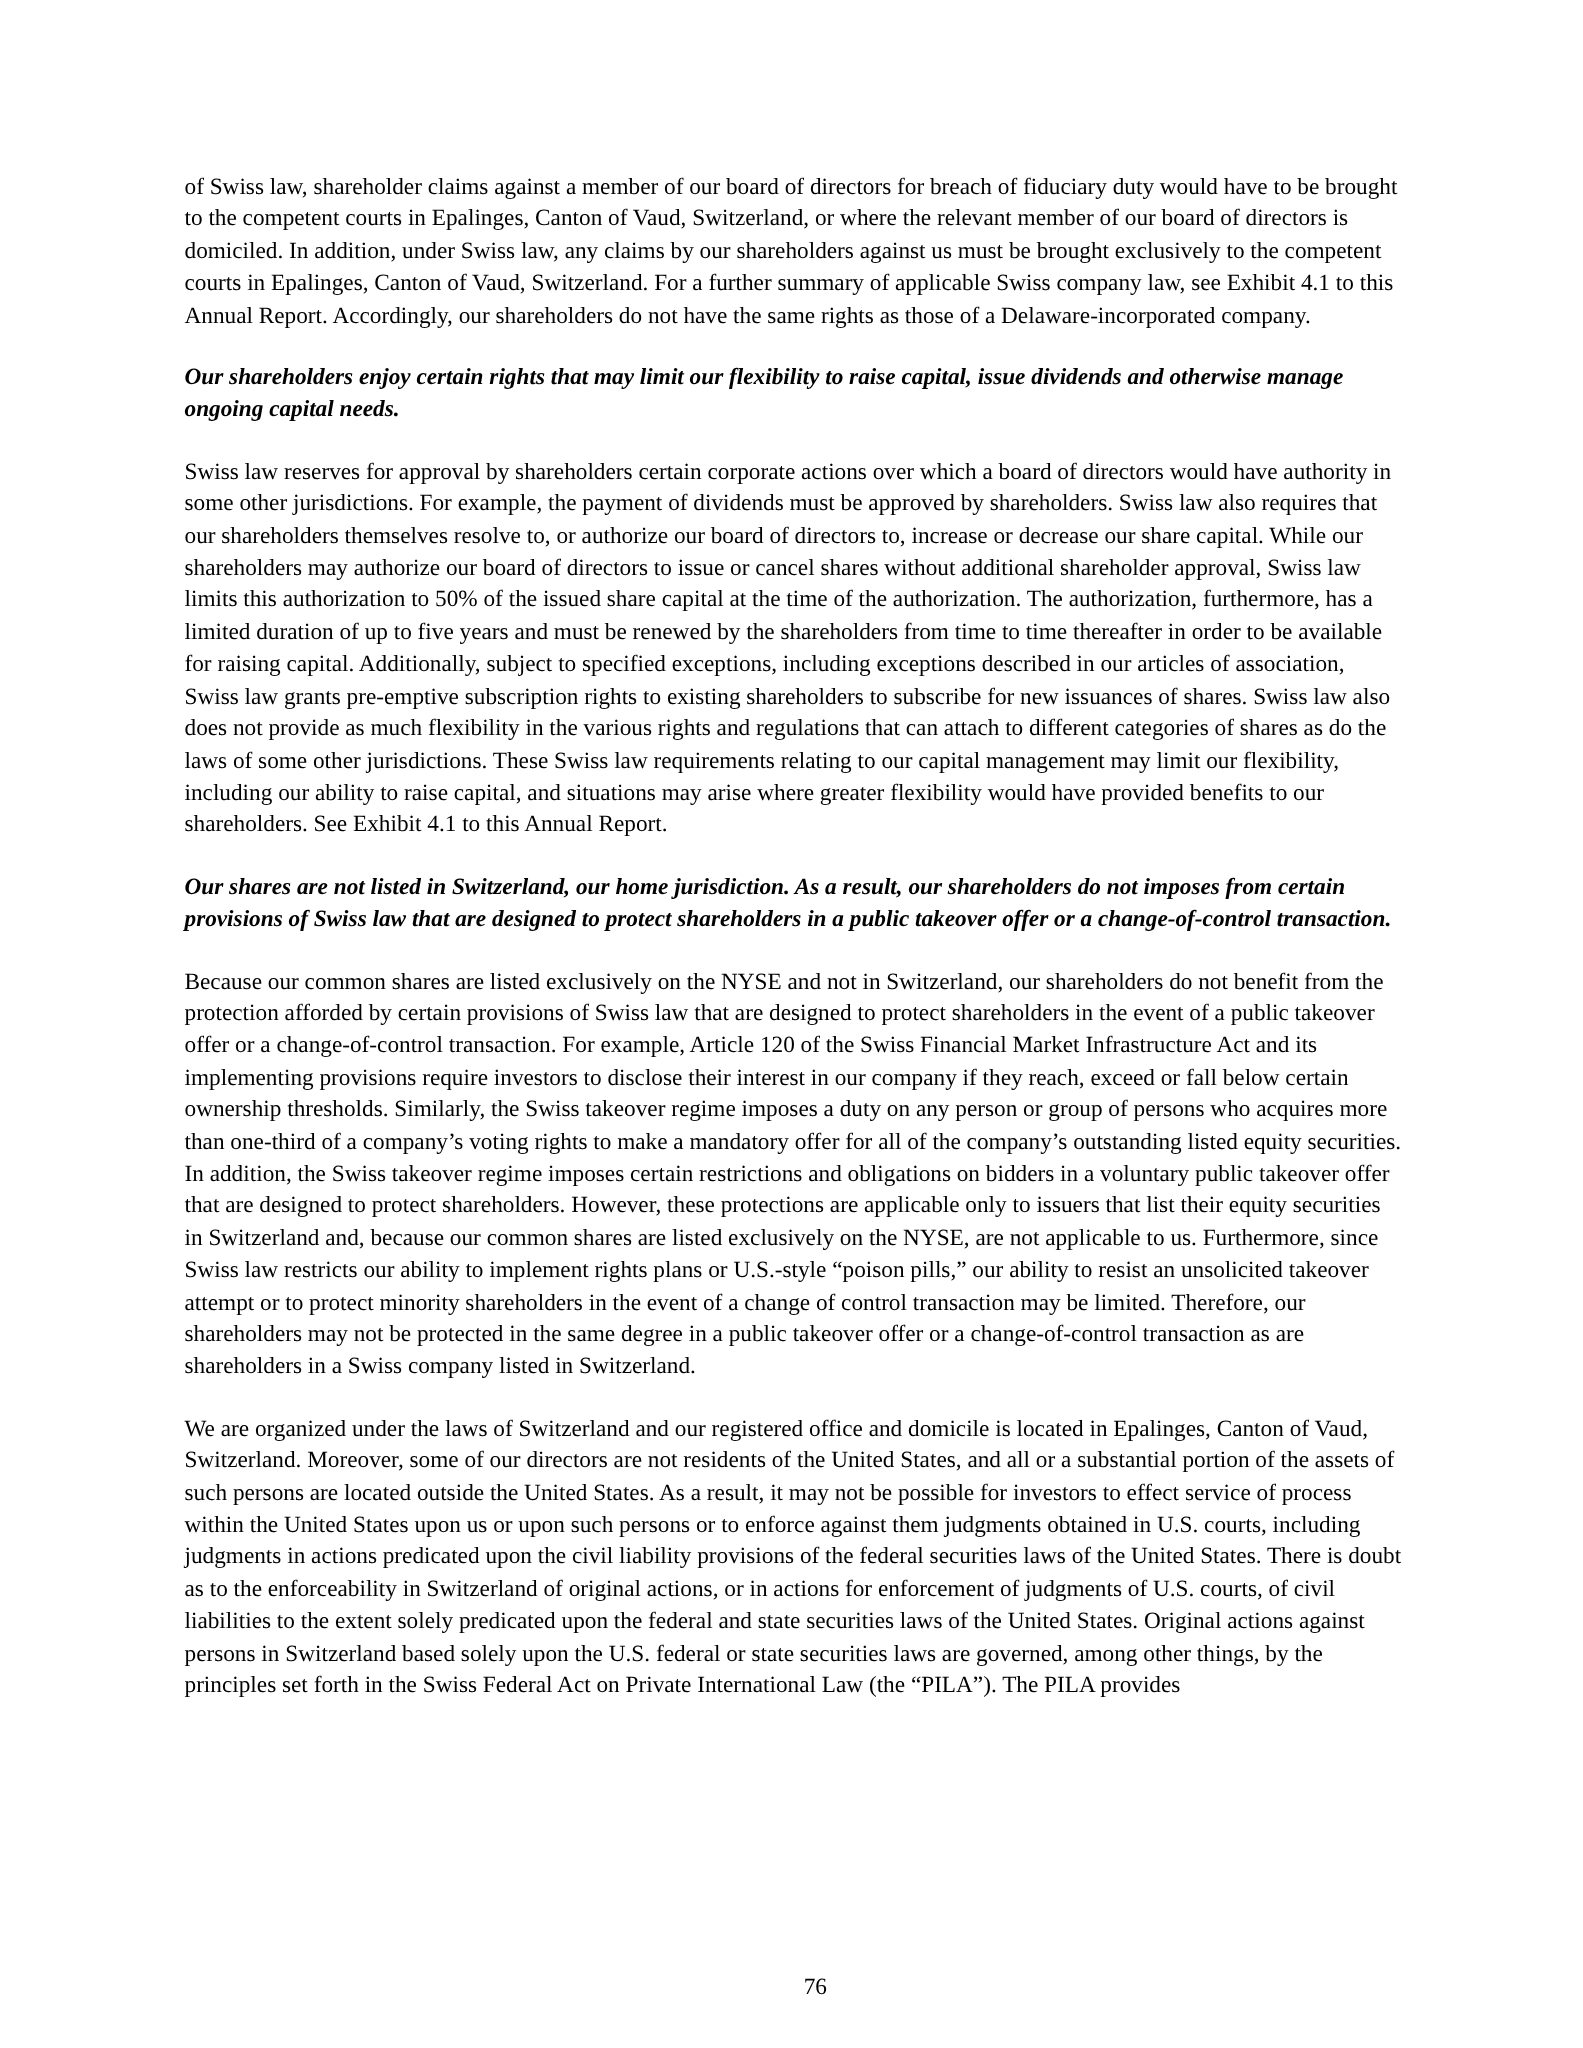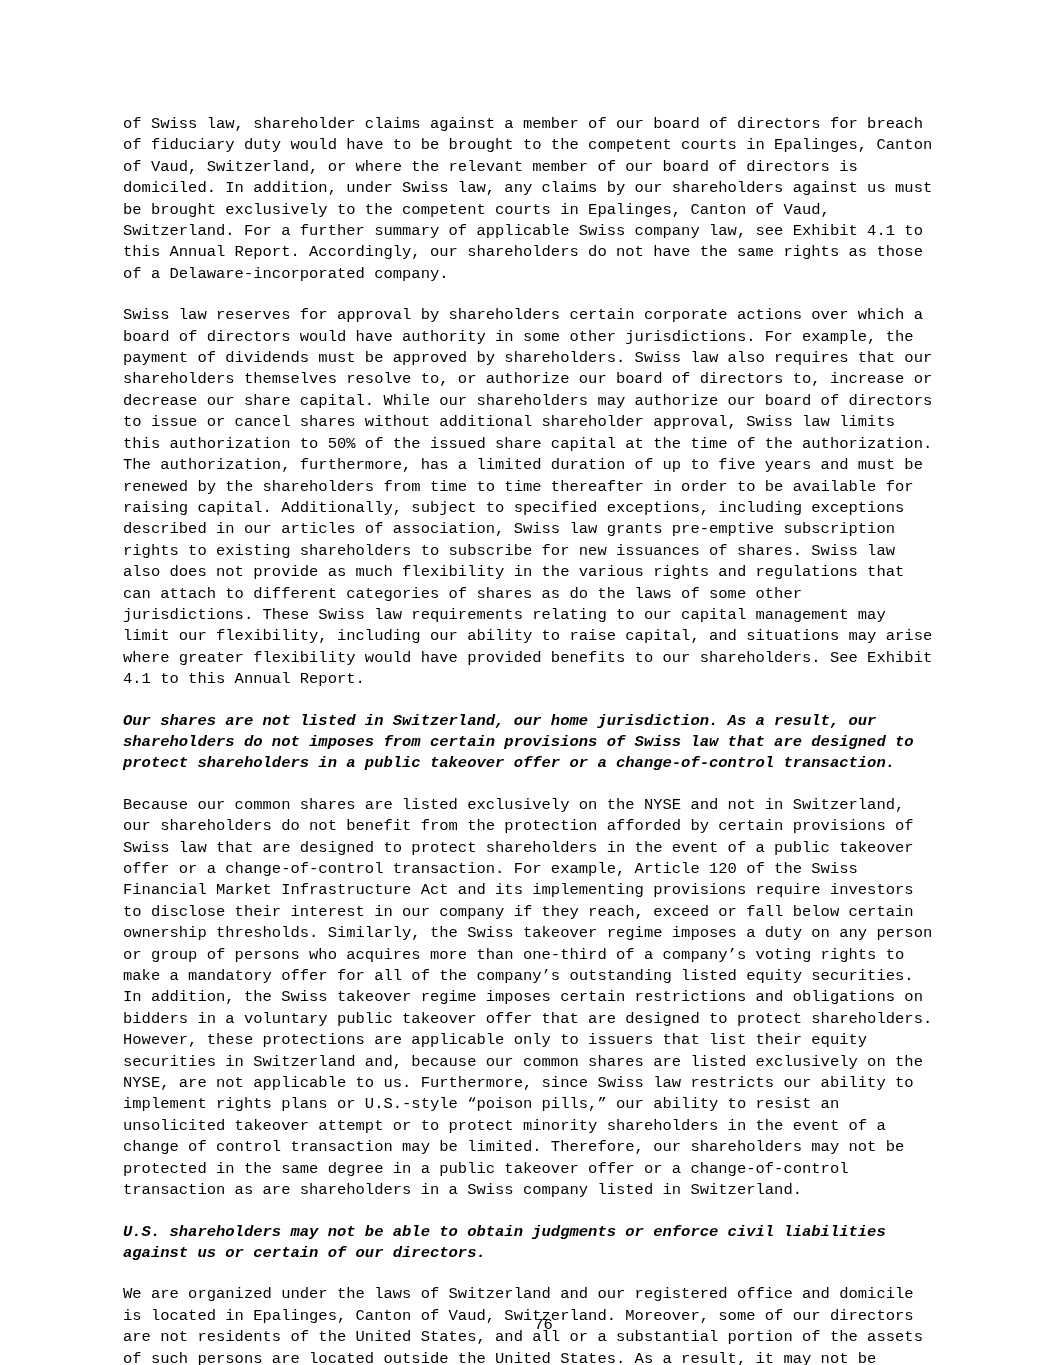--- a/index.html
+++ b/index.html
@@ -5,21 +5,21 @@
   html, body {
     margin: 0;
     padding: 0;
     background: #ffffff;
   }
   .page {
     position: relative;
     width: 1055px;
     height: 1365px;
     background: #ffffff;
-    font-family: Liberation Mono, monospace;
+    font-family: Liberation Serif, serif;
     color: #000000;
     overflow: hidden;
   }
   .content {
     position: absolute;
     left: 123px;
     top: 114px;
     width: 812px;
   }
   .para {
@@ -44,20 +44,20 @@
     text-align: center;
     font-size: 15.5px;
   }
 </style>
 </head>
 <body>
 
 <div class="page">
   <div class="content">
     <p class="para">of Swiss law, shareholder claims against a member of our board of directors for breach of fiduciary duty would have to be brought to the competent courts in Epalinges, Canton of Vaud, Switzerland, or where the relevant member of our board of directors is domiciled. In addition, under Swiss law, any claims by our shareholders against us must be brought exclusively to the competent courts in Epalinges, Canton of Vaud, Switzerland. For a further summary of applicable Swiss company law, see Exhibit 4.1 to this Annual Report. Accordingly, our shareholders do not have the same rights as those of a Delaware-incorporated company.</p>
+    <p class="heading">Our shareholders enjoy certain rights that may limit our flexibility to raise capital, issue dividends and otherwise manage ongoing capital needs.</p>
     <p class="para">Swiss law reserves for approval by shareholders certain corporate actions over which a board of directors would have authority in some other jurisdictions. For example, the payment of dividends must be approved by shareholders. Swiss law also requires that our shareholders themselves resolve to, or authorize our board of directors to, increase or decrease our share capital. While our shareholders may authorize our board of directors to issue or cancel shares without additional shareholder approval, Swiss law limits this authorization to 50% of the issued share capital at the time of the authorization. The authorization, furthermore, has a limited duration of up to five years and must be renewed by the shareholders from time to time thereafter in order to be available for raising capital. Additionally, subject to specified exceptions, including exceptions described in our articles of association, Swiss law grants pre-emptive subscription rights to existing shareholders to subscribe for new issuances of shares. Swiss law also does not provide as much flexibility in the various rights and regulations that can attach to different categories of shares as do the laws of some other jurisdictions. These Swiss law requirements relating to our capital management may limit our flexibility, including our ability to raise capital, and situations may arise where greater flexibility would have provided benefits to our shareholders. See Exhibit 4.1 to this Annual Report.</p>
     <p class="heading">Our shares are not listed in Switzerland, our home jurisdiction. As a result, our shareholders do not imposes from certain provisions of Swiss law that are designed to protect shareholders in a public takeover offer or a change-of-control transaction.</p>
     <p class="para">Because our common shares are listed exclusively on the NYSE and not in Switzerland, our shareholders do not benefit from the protection afforded by certain provisions of Swiss law that are designed to protect shareholders in the event of a public takeover offer or a change-of-control transaction. For example, Article 120 of the Swiss Financial Market Infrastructure Act and its implementing provisions require investors to disclose their interest in our company if they reach, exceed or fall below certain ownership thresholds. Similarly, the Swiss takeover regime imposes a duty on any person or group of persons who acquires more than one-third of a company’s voting rights to make a mandatory offer for all of the company’s outstanding listed equity securities. In addition, the Swiss takeover regime imposes certain restrictions and obligations on bidders in a voluntary public takeover offer that are designed to protect shareholders. However, these protections are applicable only to issuers that list their equity securities in Switzerland and, because our common shares are listed exclusively on the NYSE, are not applicable to us. Furthermore, since Swiss law restricts our ability to implement rights plans or U.S.-style “poison pills,” our ability to resist an unsolicited takeover attempt or to protect minority shareholders in the event of a change of control transaction may be limited. Therefore, our shareholders may not be protected in the same degree in a public takeover offer or a change-of-control transaction as are shareholders in a Swiss company listed in Switzerland.</p>
-    <p class="heading">U.S. shareholders may not be able to obtain judgments or enforce civil liabilities against us or certain of our directors.</p>
     <p class="para">We are organized under the laws of Switzerland and our registered office and domicile is located in Epalinges, Canton of Vaud, Switzerland. Moreover, some of our directors are not residents of the United States, and all or a substantial portion of the assets of such persons are located outside the United States. As a result, it may not be possible for investors to effect service of process within the United States upon us or upon such persons or to enforce against them judgments obtained in U.S. courts, including judgments in actions predicated upon the civil liability provisions of the federal securities laws of the United States. There is doubt as to the enforceability in Switzerland of original actions, or in actions for enforcement of judgments of U.S. courts, of civil liabilities to the extent solely predicated upon the federal and state securities laws of the United States. Original actions against persons in Switzerland based solely upon the U.S. federal or state securities laws are governed, among other things, by the principles set forth in the Swiss Federal Act on Private International Law (the “PILA”). The PILA provides</p>
   </div>
   <div class="page-number">76</div>
 </div>
 
 </body></html>

